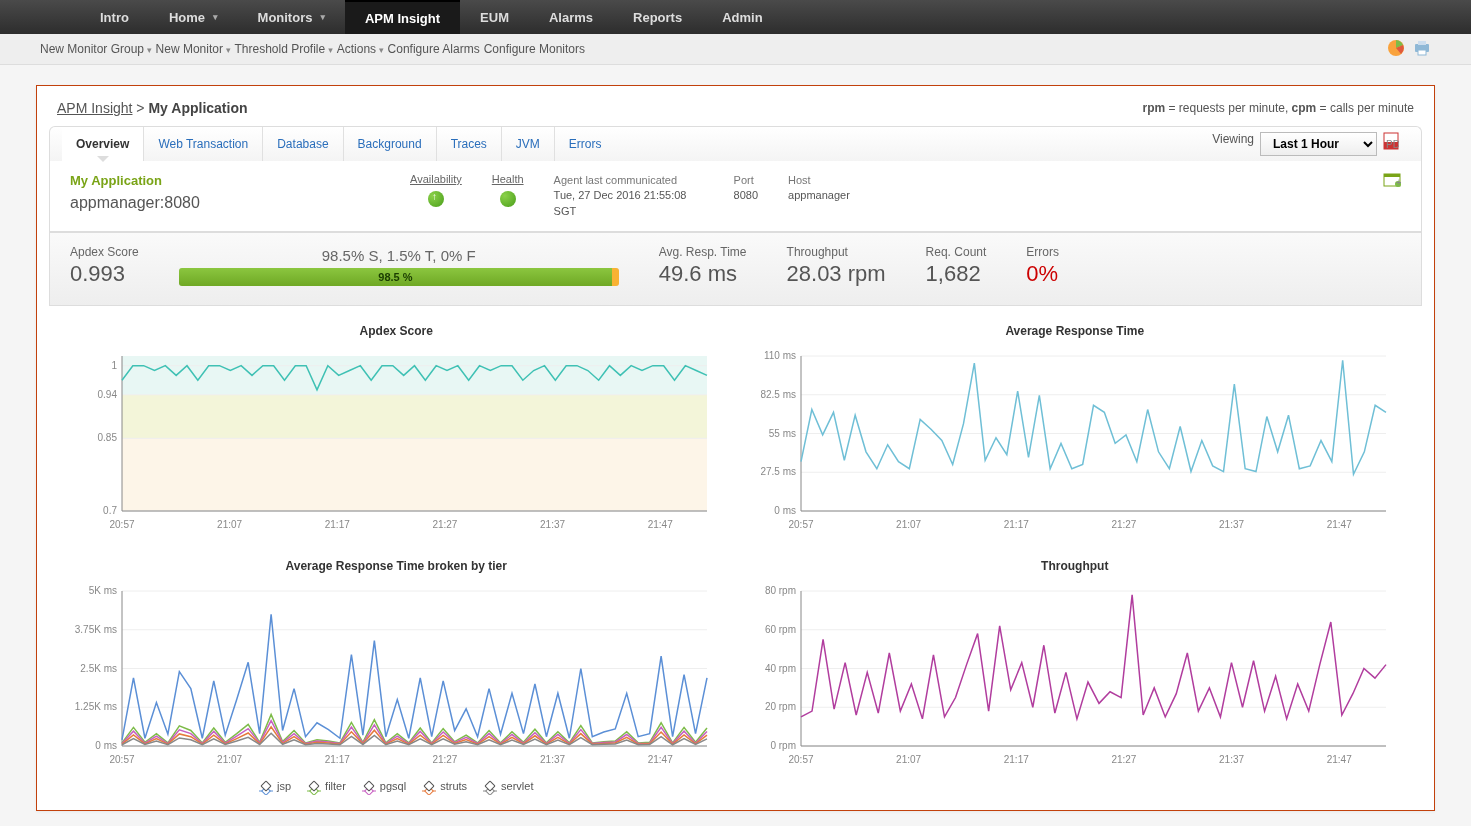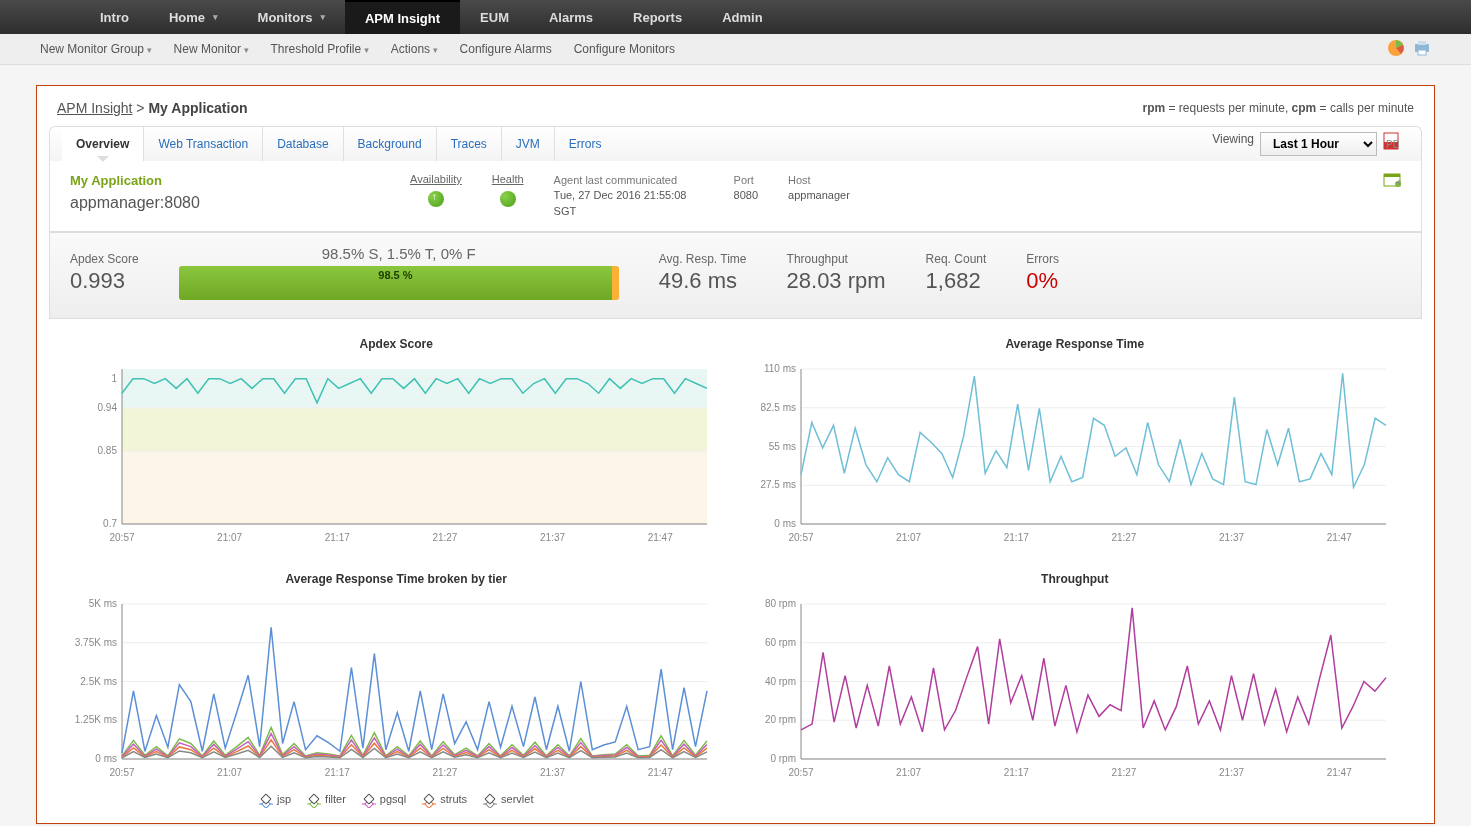--- a/index.html
+++ b/index.html
@@ -37,21 +37,21 @@
 .green-up::after { content: '↑'; color: #fff; font-size: 10px; position: absolute; left: 4px; top: 0; }
 .green-plain { background: radial-gradient(circle at 30% 30%, #8bd14a, #4a9e1a); }
 .info-text { font-size: 11px; color: #555; line-height: 1.4; }
 .info-text .lbl { color: #777; font-size: 11px; }
 .metrics-row { display: flex; align-items: center; padding: 12px 20px 18px; margin: 0 12px; border: 1px solid #ddd; border-top: 1px solid #ddd; background: linear-gradient(#fafafa, #eee); gap: 40px; }
 .apdex-block { flex: 0 0 auto; }
 .metric-label { font-size: 12px; color: #666; }
 .metric-value { font-size: 22px; color: #555; font-weight: normal; margin-top: 2px; }
 .progress-wrap { flex: 0 0 440px; }
 .progress-sub { text-align: center; font-size: 15px; color: #666; margin-bottom: 4px; }
-.progress-bar { height: 34px; background: #ddd; border-radius: 3px; overflow: hidden; display: flex; align-items: flex-end; }
+.progress-bar { height: 18px; background: #ddd; border-radius: 3px; overflow: hidden; display: flex; align-items: flex-end; }
 .progress-fill { background: linear-gradient(#8bc63f, #6fa824); height: 100%; text-align: center; color: #1a3d00; font-size: 11px; font-weight: bold; line-height: 18px; }
 .progress-tol { background: #f9b233; height: 100%; }
 .errors-value { color: #c00; }
 .charts-grid { display: grid; grid-template-columns: 1fr 1fr; gap: 20px; padding: 18px; margin: 0 12px; }
 .chart-box { }
 .chart-title { text-align: center; font-size: 12px; font-weight: bold; color: #333; margin-bottom: 8px; }
 .chart-legend { display: flex; justify-content: center; gap: 16px; margin-top: 6px; font-size: 11px; color: #555; text-align: right; }
 .legend-item { display: flex; align-items: center; gap: 4px; }
 .legend-marker { width: 14px; height: 2px; display: inline-block; position: relative; }
 .legend-marker::before { content: ''; position: absolute; width: 6px; height: 6px; border: 1px solid; border-radius: 1px; transform: rotate(45deg); background: #fff; top: -3px; left: 3px; }
@@ -67,21 +67,21 @@
     <div class="topnav-item">Home<span class="chev">▾</span></div>
     <div class="topnav-item">Monitors<span class="chev">▾</span></div>
     <div class="topnav-item active">APM Insight</div>
     <div class="topnav-item">EUM</div>
     <div class="topnav-item">Alarms</div>
     <div class="topnav-item">Reports</div>
     <div class="topnav-item">Admin</div>
   </div>
 
 <div class="subnav">
-  <div id="subnav-items" style="display:flex; gap:22px;">
+  <div id="subnav-items" style="display:flex; gap:4px;">
       <div class="subnav-item">New Monitor Group<span class="chev">▾</span></div>
       <div class="subnav-item">New Monitor<span class="chev">▾</span></div>
       <div class="subnav-item">Threshold Profile<span class="chev">▾</span></div>
       <div class="subnav-item">Actions<span class="chev">▾</span></div>
       <div class="subnav-item">Configure Alarms</div>
       <div class="subnav-item">Configure Monitors</div>
     </div>
   <div class="subnav-icons">
     <span>
       <svg class="icon-circle" viewBox="0 0 18 18">

